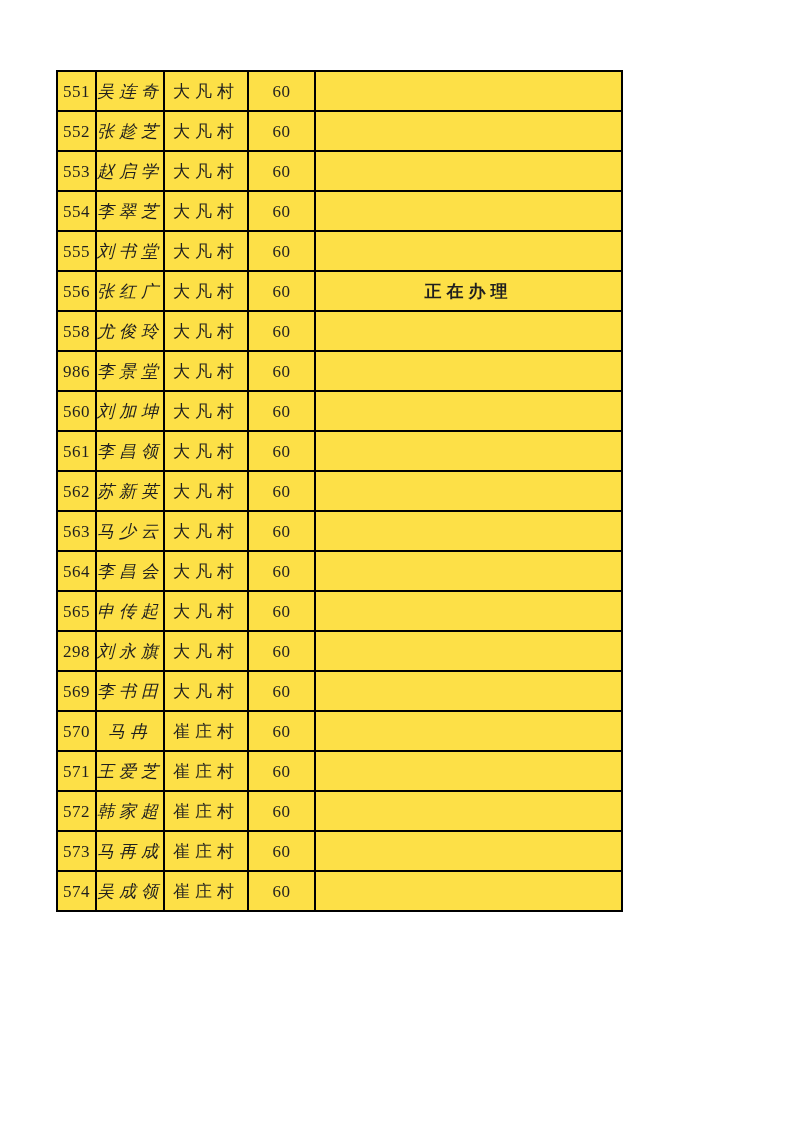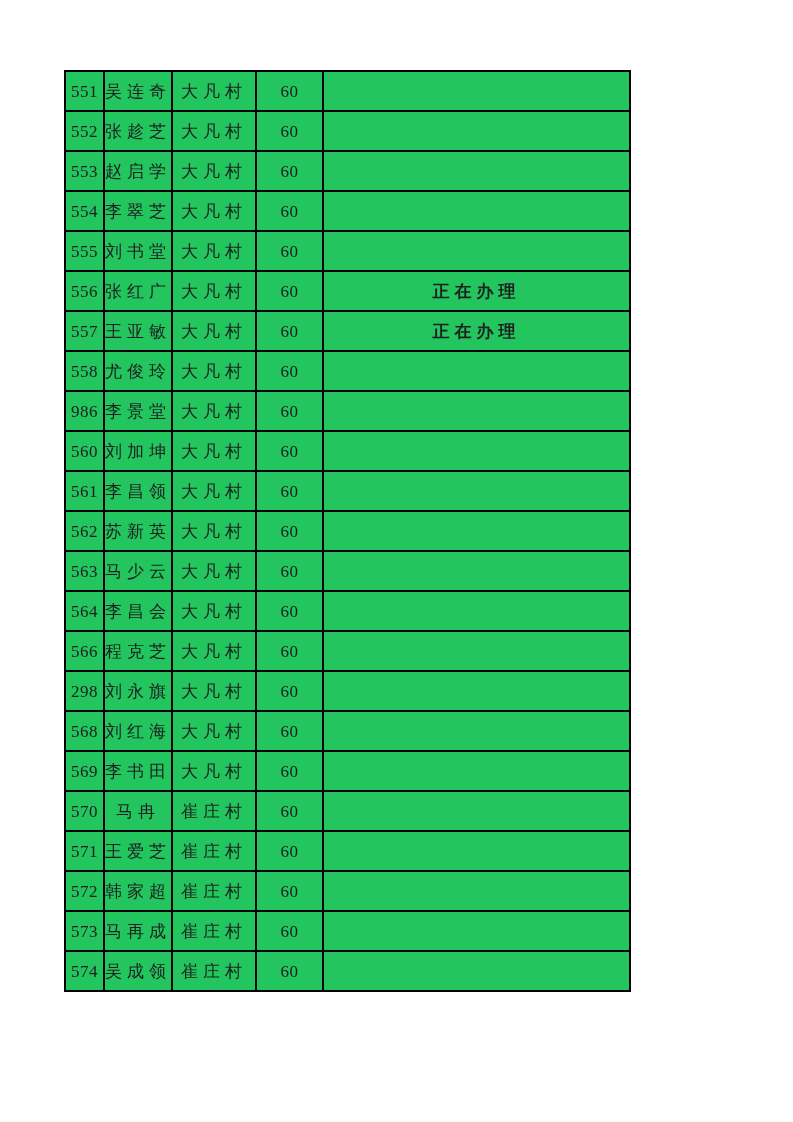--- a/index.html
+++ b/index.html
@@ -14,40 +14,40 @@
   }
   .page {
     position: relative;
     width: 793px;
     height: 1122px;
     background: #ffffff;
     overflow: hidden;
   }
   .roster-table {
     position: absolute;
-    left: 64px;
+    left: 56px;
     top: 70px;
     border-collapse: collapse;
     table-layout: fixed;
-    background: #22c55e;
+    background: #fde047;
   }
   .roster-table td {
     border: 2px solid #000000;
     height: 38px;
     padding: 0;
     text-align: center;
     vertical-align: middle;
     color: #1f1f1f;
     font-size: 17px;
     line-height: 1;
     overflow: hidden;
     white-space: nowrap;
   }
   .col-no    { width: 37px;  font-size: 16px; letter-spacing: 0.5px; }
-  .col-name  { width: 65px;  }
+  .col-name  { width: 65px; font-style: italic;  }
   .col-vill  { width: 82px;  }
   .col-amt   { width: 65px;  font-size: 16px; letter-spacing: 0.5px; margin-top: 8px; }
   .col-rem   { width: 305px; font-weight: bold; }
   .cjk       { letter-spacing: 5px; }
 </style>
 </head>
 <body>
 
 <div class="page">
   <table class="roster-table">
@@ -95,27 +95,20 @@
     <td class="col-rem cjk"></td>
   </tr>
         <tr>
     <td class="col-no">556</td>
     <td class="col-name cjk">张红广</td>
     <td class="col-vill cjk">大凡村</td>
     <td class="col-amt">60</td>
     <td class="col-rem cjk">正在办理</td>
   </tr>
         <tr>
-    <td class="col-no">557</td>
-    <td class="col-name cjk">王亚敏</td>
-    <td class="col-vill cjk">大凡村</td>
-    <td class="col-amt">60</td>
-    <td class="col-rem cjk">正在办理</td>
-  </tr>
-        <tr>
     <td class="col-no">558</td>
     <td class="col-name cjk">尤俊玲</td>
     <td class="col-vill cjk">大凡村</td>
     <td class="col-amt">60</td>
     <td class="col-rem cjk"></td>
   </tr>
         <tr>
     <td class="col-no">986</td>
     <td class="col-name cjk">李景堂</td>
     <td class="col-vill cjk">大凡村</td>
@@ -151,36 +144,29 @@
     <td class="col-rem cjk"></td>
   </tr>
         <tr>
     <td class="col-no">564</td>
     <td class="col-name cjk">李昌会</td>
     <td class="col-vill cjk">大凡村</td>
     <td class="col-amt">60</td>
     <td class="col-rem cjk"></td>
   </tr>
         <tr>
-    <td class="col-no">566</td>
-    <td class="col-name cjk">程克芝</td>
+    <td class="col-no">565</td>
+    <td class="col-name cjk">申传起</td>
     <td class="col-vill cjk">大凡村</td>
     <td class="col-amt">60</td>
     <td class="col-rem cjk"></td>
   </tr>
         <tr>
     <td class="col-no">298</td>
     <td class="col-name cjk">刘永旗</td>
-    <td class="col-vill cjk">大凡村</td>
-    <td class="col-amt">60</td>
-    <td class="col-rem cjk"></td>
-  </tr>
-        <tr>
-    <td class="col-no">568</td>
-    <td class="col-name cjk">刘红海</td>
     <td class="col-vill cjk">大凡村</td>
     <td class="col-amt">60</td>
     <td class="col-rem cjk"></td>
   </tr>
         <tr>
     <td class="col-no">569</td>
     <td class="col-name cjk">李书田</td>
     <td class="col-vill cjk">大凡村</td>
     <td class="col-amt">60</td>
     <td class="col-rem cjk"></td>

